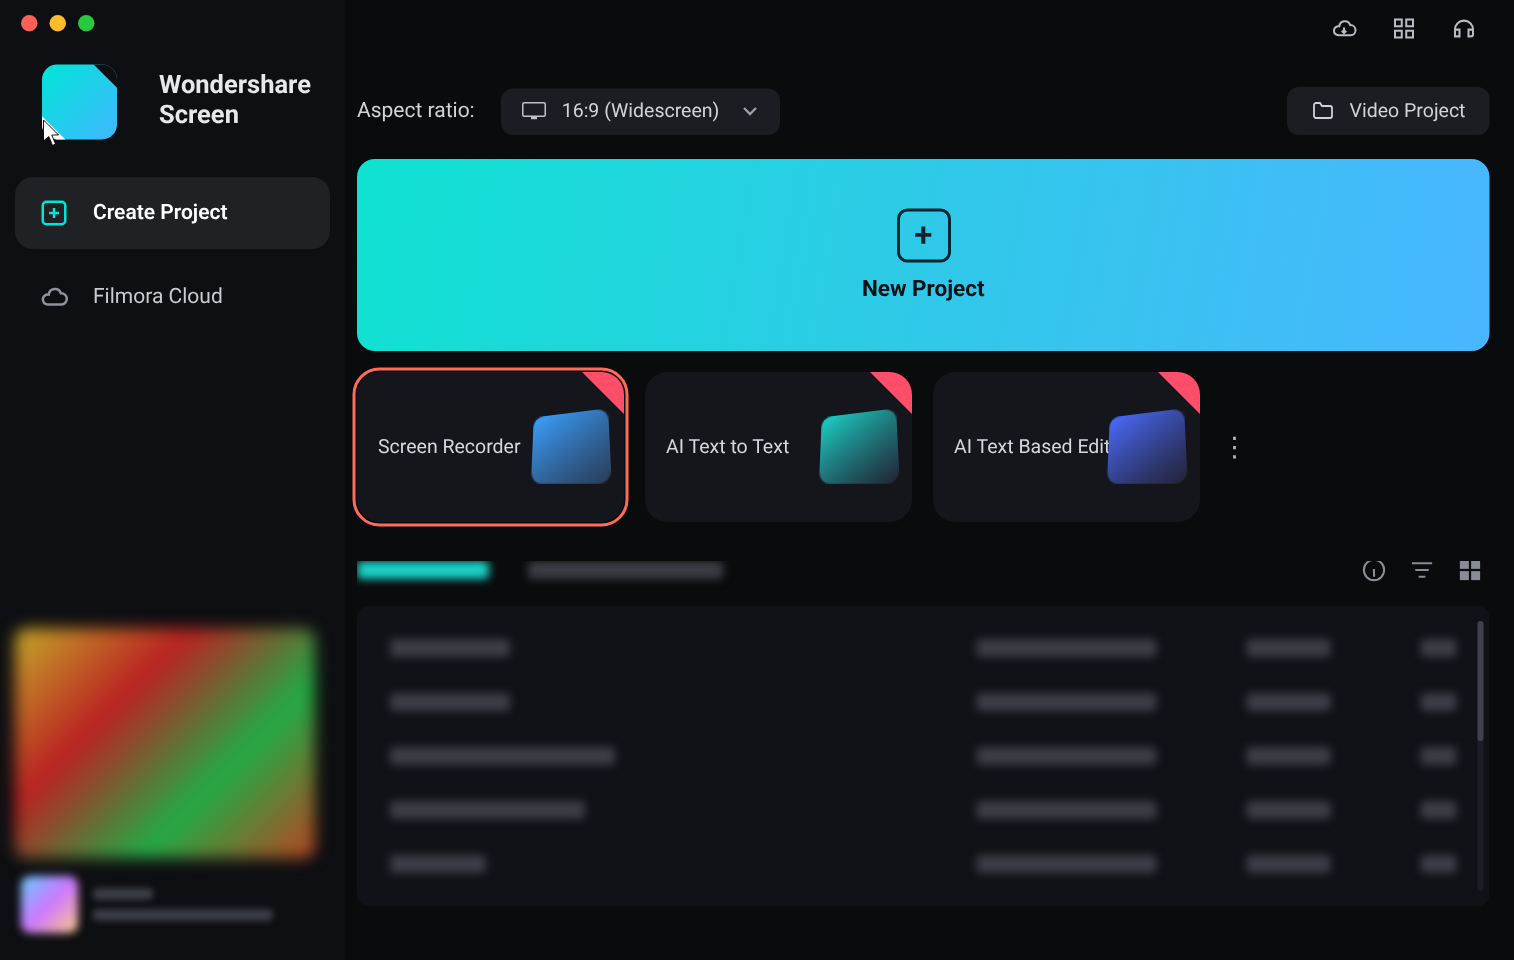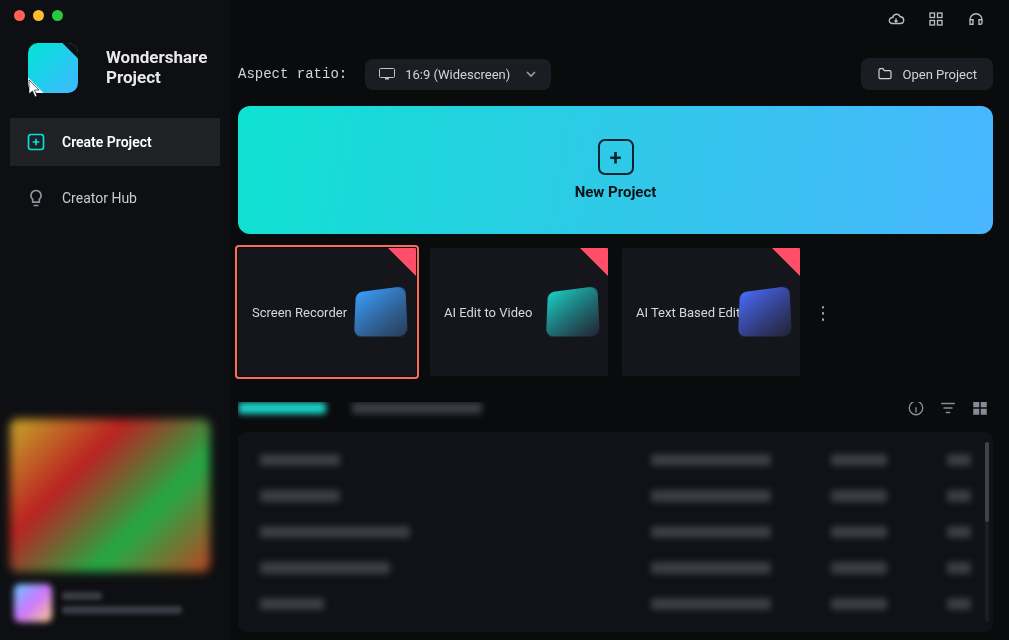--- a/index.html
+++ b/index.html
@@ -21,39 +21,39 @@
   width: 50px; height: 50px; border-radius: 10px;
   background: linear-gradient(135deg, #00e5d8 0%, #41b7ff 100%);
   display: flex; align-items: center; justify-content: center; position: relative; overflow: hidden;
 }
 .brand-logo::after { content:""; position:absolute; width:22px; height:22px; background:#0e0f12; transform:rotate(45deg); top:-11px; right:-11px; }
 .brand-logo::before { content:""; position:absolute; width:22px; height:22px; background:#fff; transform:rotate(45deg); bottom:-11px; left:-11px; }
 .brand-text { font-size: 17px; font-weight: 700; line-height: 1.15; }
 .nav { display: flex; flex-direction: column; gap: 8px; }
 .nav-item {
   display: flex; align-items: center; gap: 16px; padding: 14px 16px;
-  border-radius: 0; font-size: 14px; color: #c9cbd0; cursor: pointer;
+  border-radius: 12px; font-size: 14px; color: #c9cbd0; cursor: pointer;
 }
 .nav-item.active { background: #1f2125; color: #fff; font-weight: 600; }
 .nav-icon { width: 20px; height: 20px; display:flex; align-items:center; justify-content:center; color:#8e929b; }
 .nav-item.active .nav-icon { color:#00e5d8; }
 .sidebar-footer { margin-top: auto; }
 .promo { width: 200px; height: 153px; border-radius: 8px; background: linear-gradient(135deg,#c5a82a,#b22,#2a4,#b42); filter:blur(5px); margin-bottom:8px; }
 .user-card { display:flex; align-items:center; gap:10px; padding:4px 4px 8px; }
 .avatar { width: 38px; height: 38px; border-radius: 6px; background: linear-gradient(135deg,#6cf,#c7f,#fc8); filter:blur(3px); }
 .user-meta { flex:1; display:flex; flex-direction:column; gap:6px; }
 .blur-bar { height:8px; border-radius:3px; background:#3a3d44; filter:blur(2px); }
 .blur-bar.short { width:40px; } .blur-bar.long { width:120px; }
 
 .main { flex:1; display:flex; flex-direction:column; padding: 0 16px 0 0; }
 .topbar { display:flex; justify-content:flex-end; gap:22px; padding:10px 8px; color:#b9bcc4; }
 .topbar svg { width:18px; height:18px; cursor:pointer; }
 
 .toolbar { display:flex; align-items:center; gap:18px; padding: 20px 0 16px 8px; }
-.aspect-label { font-size:14px; color:#d2d4da;font-family:Liberation Mono, monospace; }
+.aspect-label { font-size:14px; color:#d2d4da; }
 .dropdown {
   display:flex; align-items:center; gap:10px; padding: 8px 14px;
   background:#1b1d22; border-radius:8px; font-size:13px; color:#d2d4da;
   cursor:pointer; width: 186px; justify-content:flex-start;
 }
 .dropdown .chev { margin-left:auto; }
 .open-project {
   margin-left:auto; display:flex; align-items:center; gap:10px;
   padding:8px 16px; background:#1b1d22; border-radius:8px;
   font-size:13px; color:#d2d4da; cursor:pointer;
@@ -66,21 +66,21 @@
   margin-left:8px;
 }
 .plus-box {
   width:36px; height:36px; border:2.5px solid #0a2430; border-radius:7px;
   display:flex; align-items:center; justify-content:center; color:#0a2430; font-size:22px; font-weight:600;
 }
 .new-project-label { color:#0a1215; font-weight:700; font-size:15px; }
 
 .tool-row { display:flex; gap:14px; margin:14px 0 0 8px; align-items:stretch; }
 .tool-card {
-  width:178px; height:128px; border-radius:1px; background:#14161b;
+  width:178px; height:100px; border-radius:15px; background:#14161b;
   position:relative; display:flex; align-items:center; padding:0 14px;
   font-size:13px; color:#d6d8de; cursor:pointer; overflow:hidden;
 }
 .tool-card.selected { outline:2px solid #ff6b5b; outline-offset:1px; }
 .tool-badge {
   position:absolute; top:0; right:0; width:0; height:0;
   border-left:28px solid transparent; border-top:28px solid #ff4d6a;
 }
 .tool-art { position:absolute; right:10px; width:54px; height:48px; border-radius:8px; }
 .art1 { background:linear-gradient(145deg,#3aa0ff,#2a3b55); transform:perspective(120px) rotateX(12deg) rotateY(-18deg); }
@@ -114,45 +114,45 @@
   <div class="traffic-lights">
     <div class="traffic-light tl-red"></div>
     <div class="traffic-light tl-yellow"></div>
     <div class="traffic-light tl-green"></div>
   </div>
 
   <div class="brand">
     <div class="brand-logo"></div>
     <div class="brand-text">
       <div>Wondershare</div>
-      <div>Project</div>
+      <div>Screen</div>
     </div>
   </div>
 
   <svg class="cursor" viewBox="0 0 12 18">
       <path d="M0 0 L0 14 L3.5 11 L6 17 L8 16 L5.5 10 L10 10 Z" fill="#fff" stroke="#000" stroke-width="0.6"></path>
     </svg>
 
   <div class="nav">
     <div class="nav-item active">
       <span class="nav-icon">
         <svg viewBox="0 0 24 24" width="20" height="20" fill="none" stroke="currentColor" stroke-width="2">
             <rect x="3" y="3" width="18" height="18" rx="3"></rect>
             <path d="M12 8v8M8 12h8"></path>
           </svg>
       </span>
       <span>Create Project</span>
     </div>
     <div class="nav-item">
       <span class="nav-icon">
         <svg viewBox="0 0 24 24" width="20" height="20" fill="none" stroke="currentColor" stroke-width="2">
-            <path d="M9 21h6M10 17h4M12 3a6 6 0 0 0-4 10.5V17h8v-3.5A6 6 0 0 0 12 3z"></path>
+            <path d="M18 18H7a4 4 0 1 1 .8-7.93A5 5 0 0 1 17.5 9 3.5 3.5 0 0 1 18 18z"></path>
           </svg>
       </span>
-      <span>Creator Hub</span>
+      <span>Filmora Cloud</span>
     </div>
   </div>
 
   <div class="sidebar-footer">
     <div class="promo"></div>
     <div class="user-card">
       <div class="avatar"></div>
       <div class="user-meta">
         <div class="blur-bar short"></div>
         <div class="blur-bar long"></div>
@@ -187,37 +187,37 @@
         </svg>
       <span>16:9 (Widescreen)</span>
       <svg class="chev" width="12" height="12" viewBox="0 0 12 12">
           <path d="M2 4l4 4 4-4" fill="none" stroke="#9a9ea8" stroke-width="1.6"></path>
         </svg>
     </div>
     <div class="open-project">
       <svg width="16" height="16" viewBox="0 0 24 24" fill="none" stroke="#cfd2d9" stroke-width="1.8">
           <path d="M3 6a2 2 0 0 1 2-2h4l2 3h8a2 2 0 0 1 2 2v8a2 2 0 0 1-2 2H5a2 2 0 0 1-2-2z"></path>
         </svg>
-      <span>Open Project</span>
+      <span>Video Project</span>
     </div>
   </div>
 
   <div class="new-project-card">
     <div class="plus-box">+</div>
     <div class="new-project-label">New Project</div>
   </div>
 
   <div class="tool-row">
     <div class="tool-card selected">
       <span>Screen Recorder</span>
       <div class="tool-badge"></div>
       <div class="tool-art art1"></div>
     </div>
     <div class="tool-card">
-      <span>AI Edit to Video</span>
+      <span>AI Text to Text</span>
       <div class="tool-badge"></div>
       <div class="tool-art art2"></div>
     </div>
     <div class="tool-card">
       <span>AI Text Based Edit</span>
       <div class="tool-badge"></div>
       <div class="tool-art art3"></div>
     </div>
     <div class="tool-more">⋮</div>
   </div>

